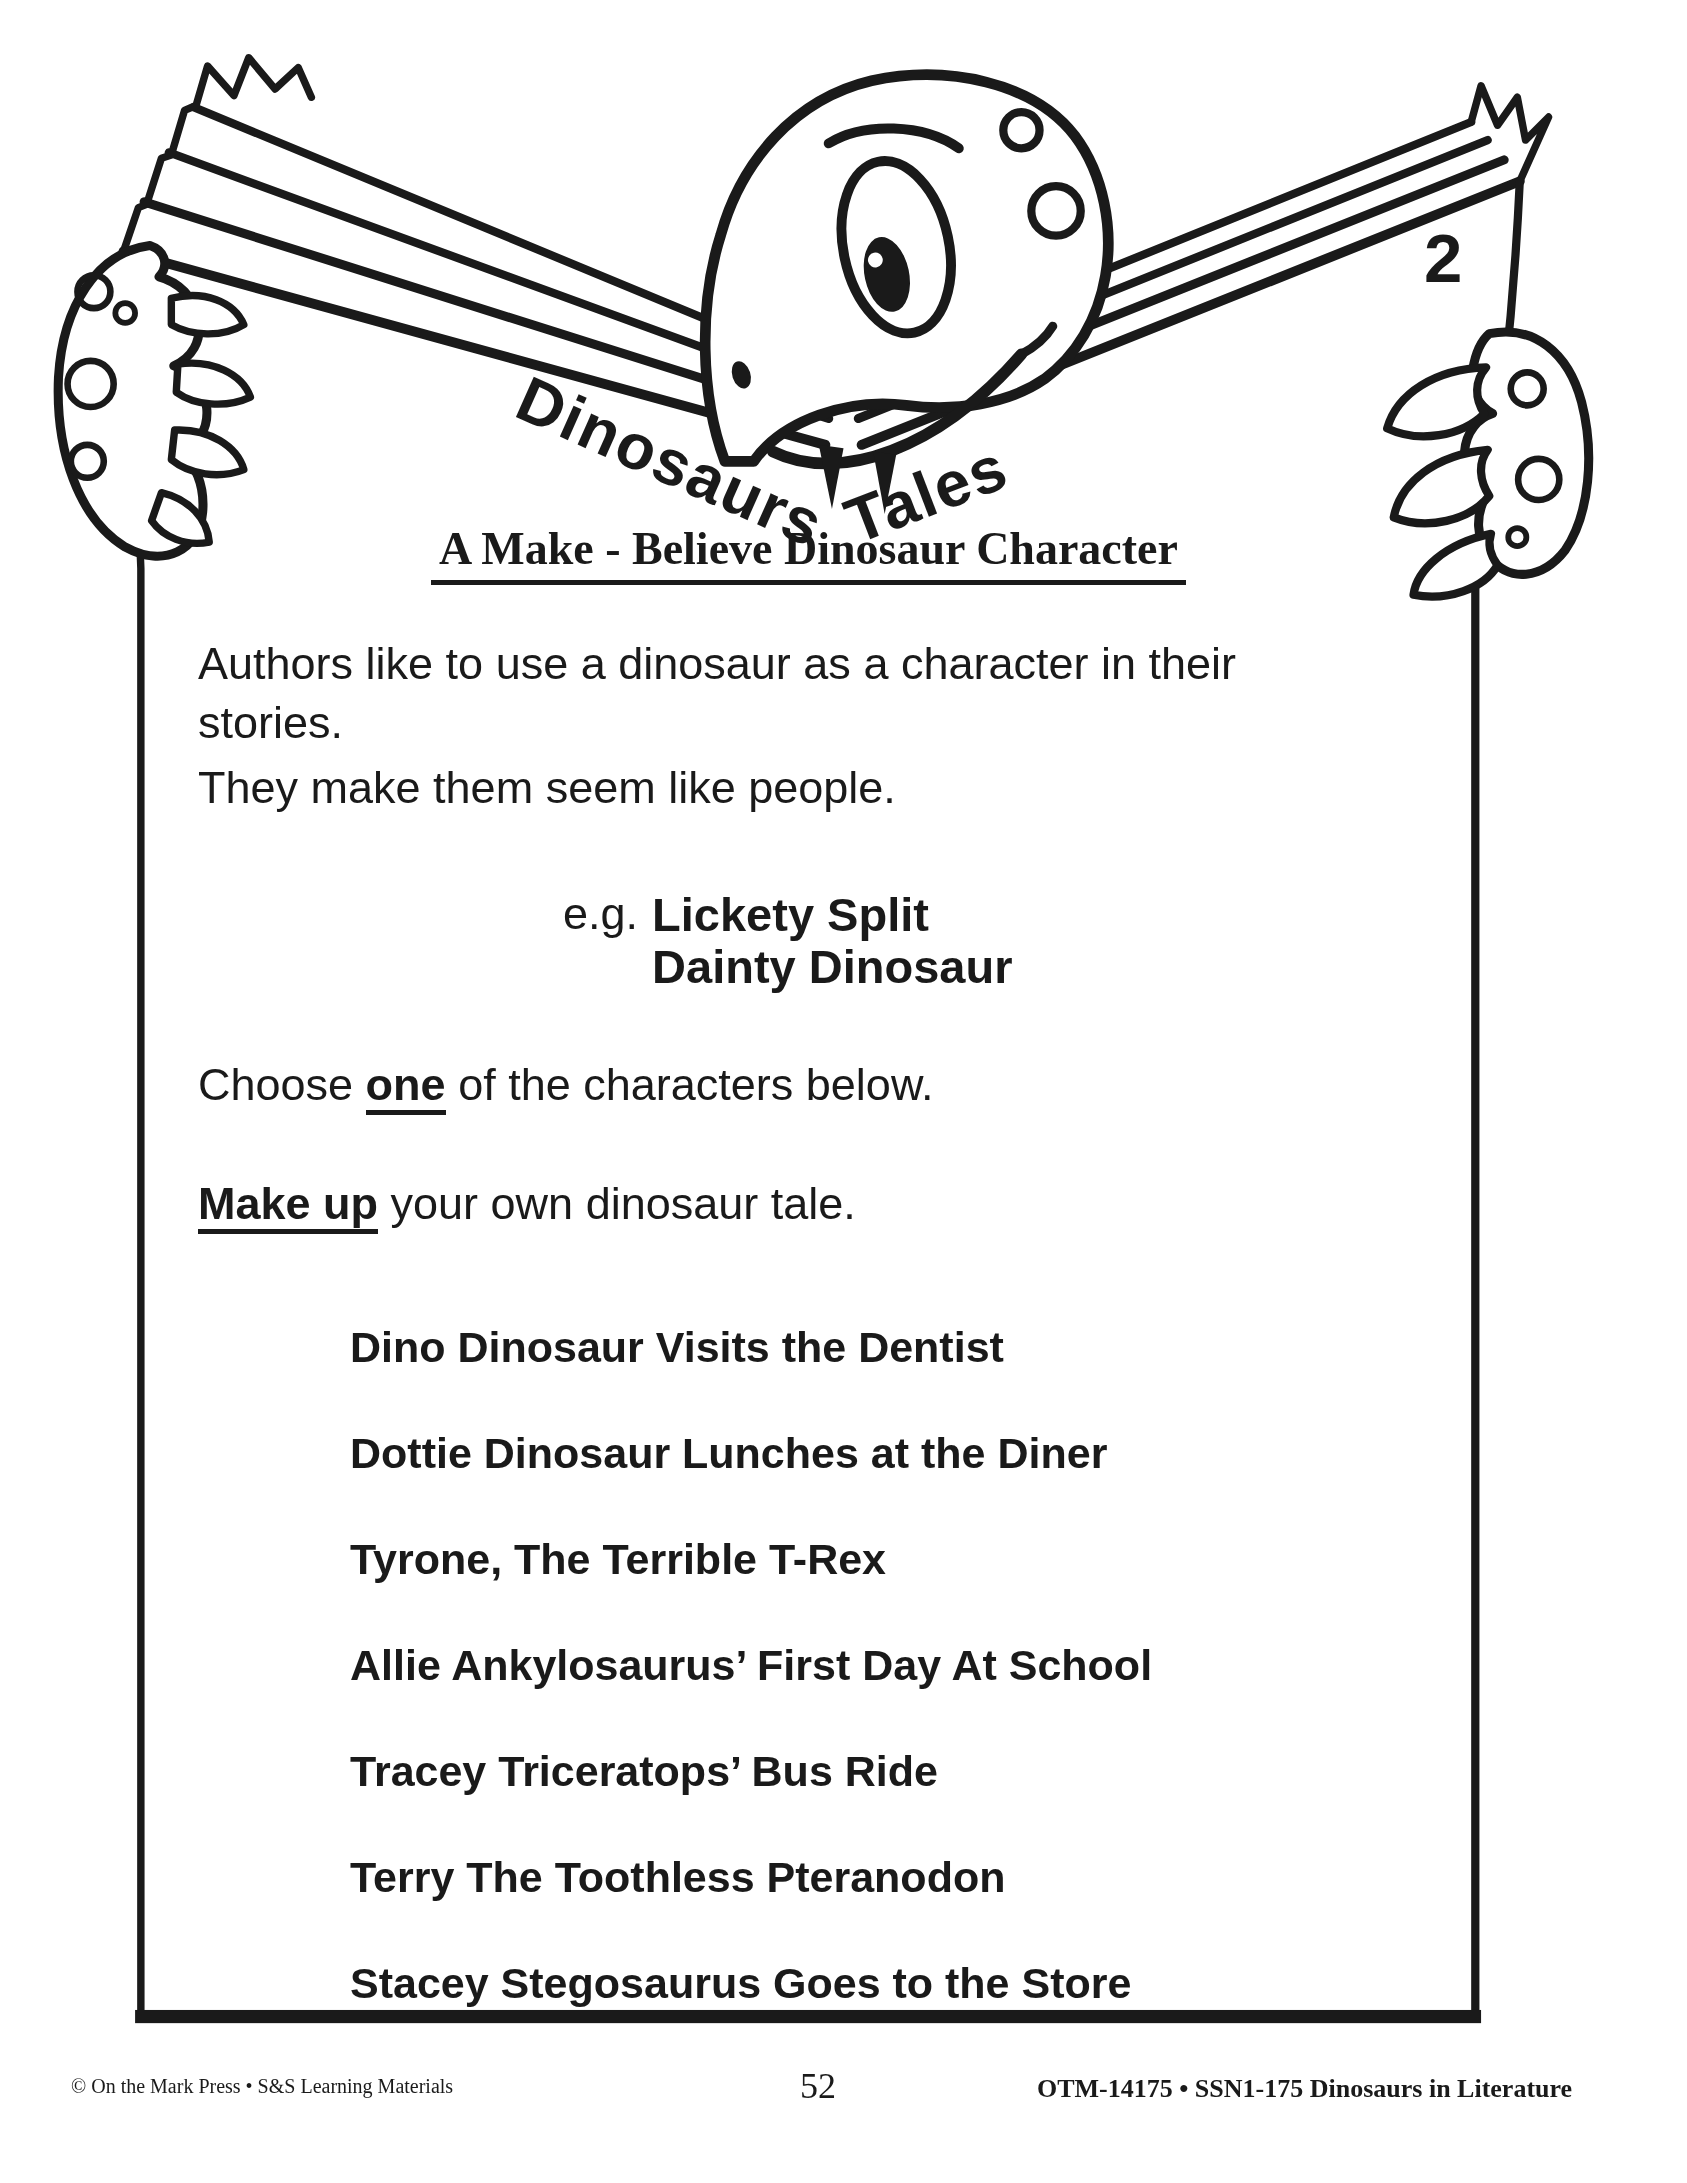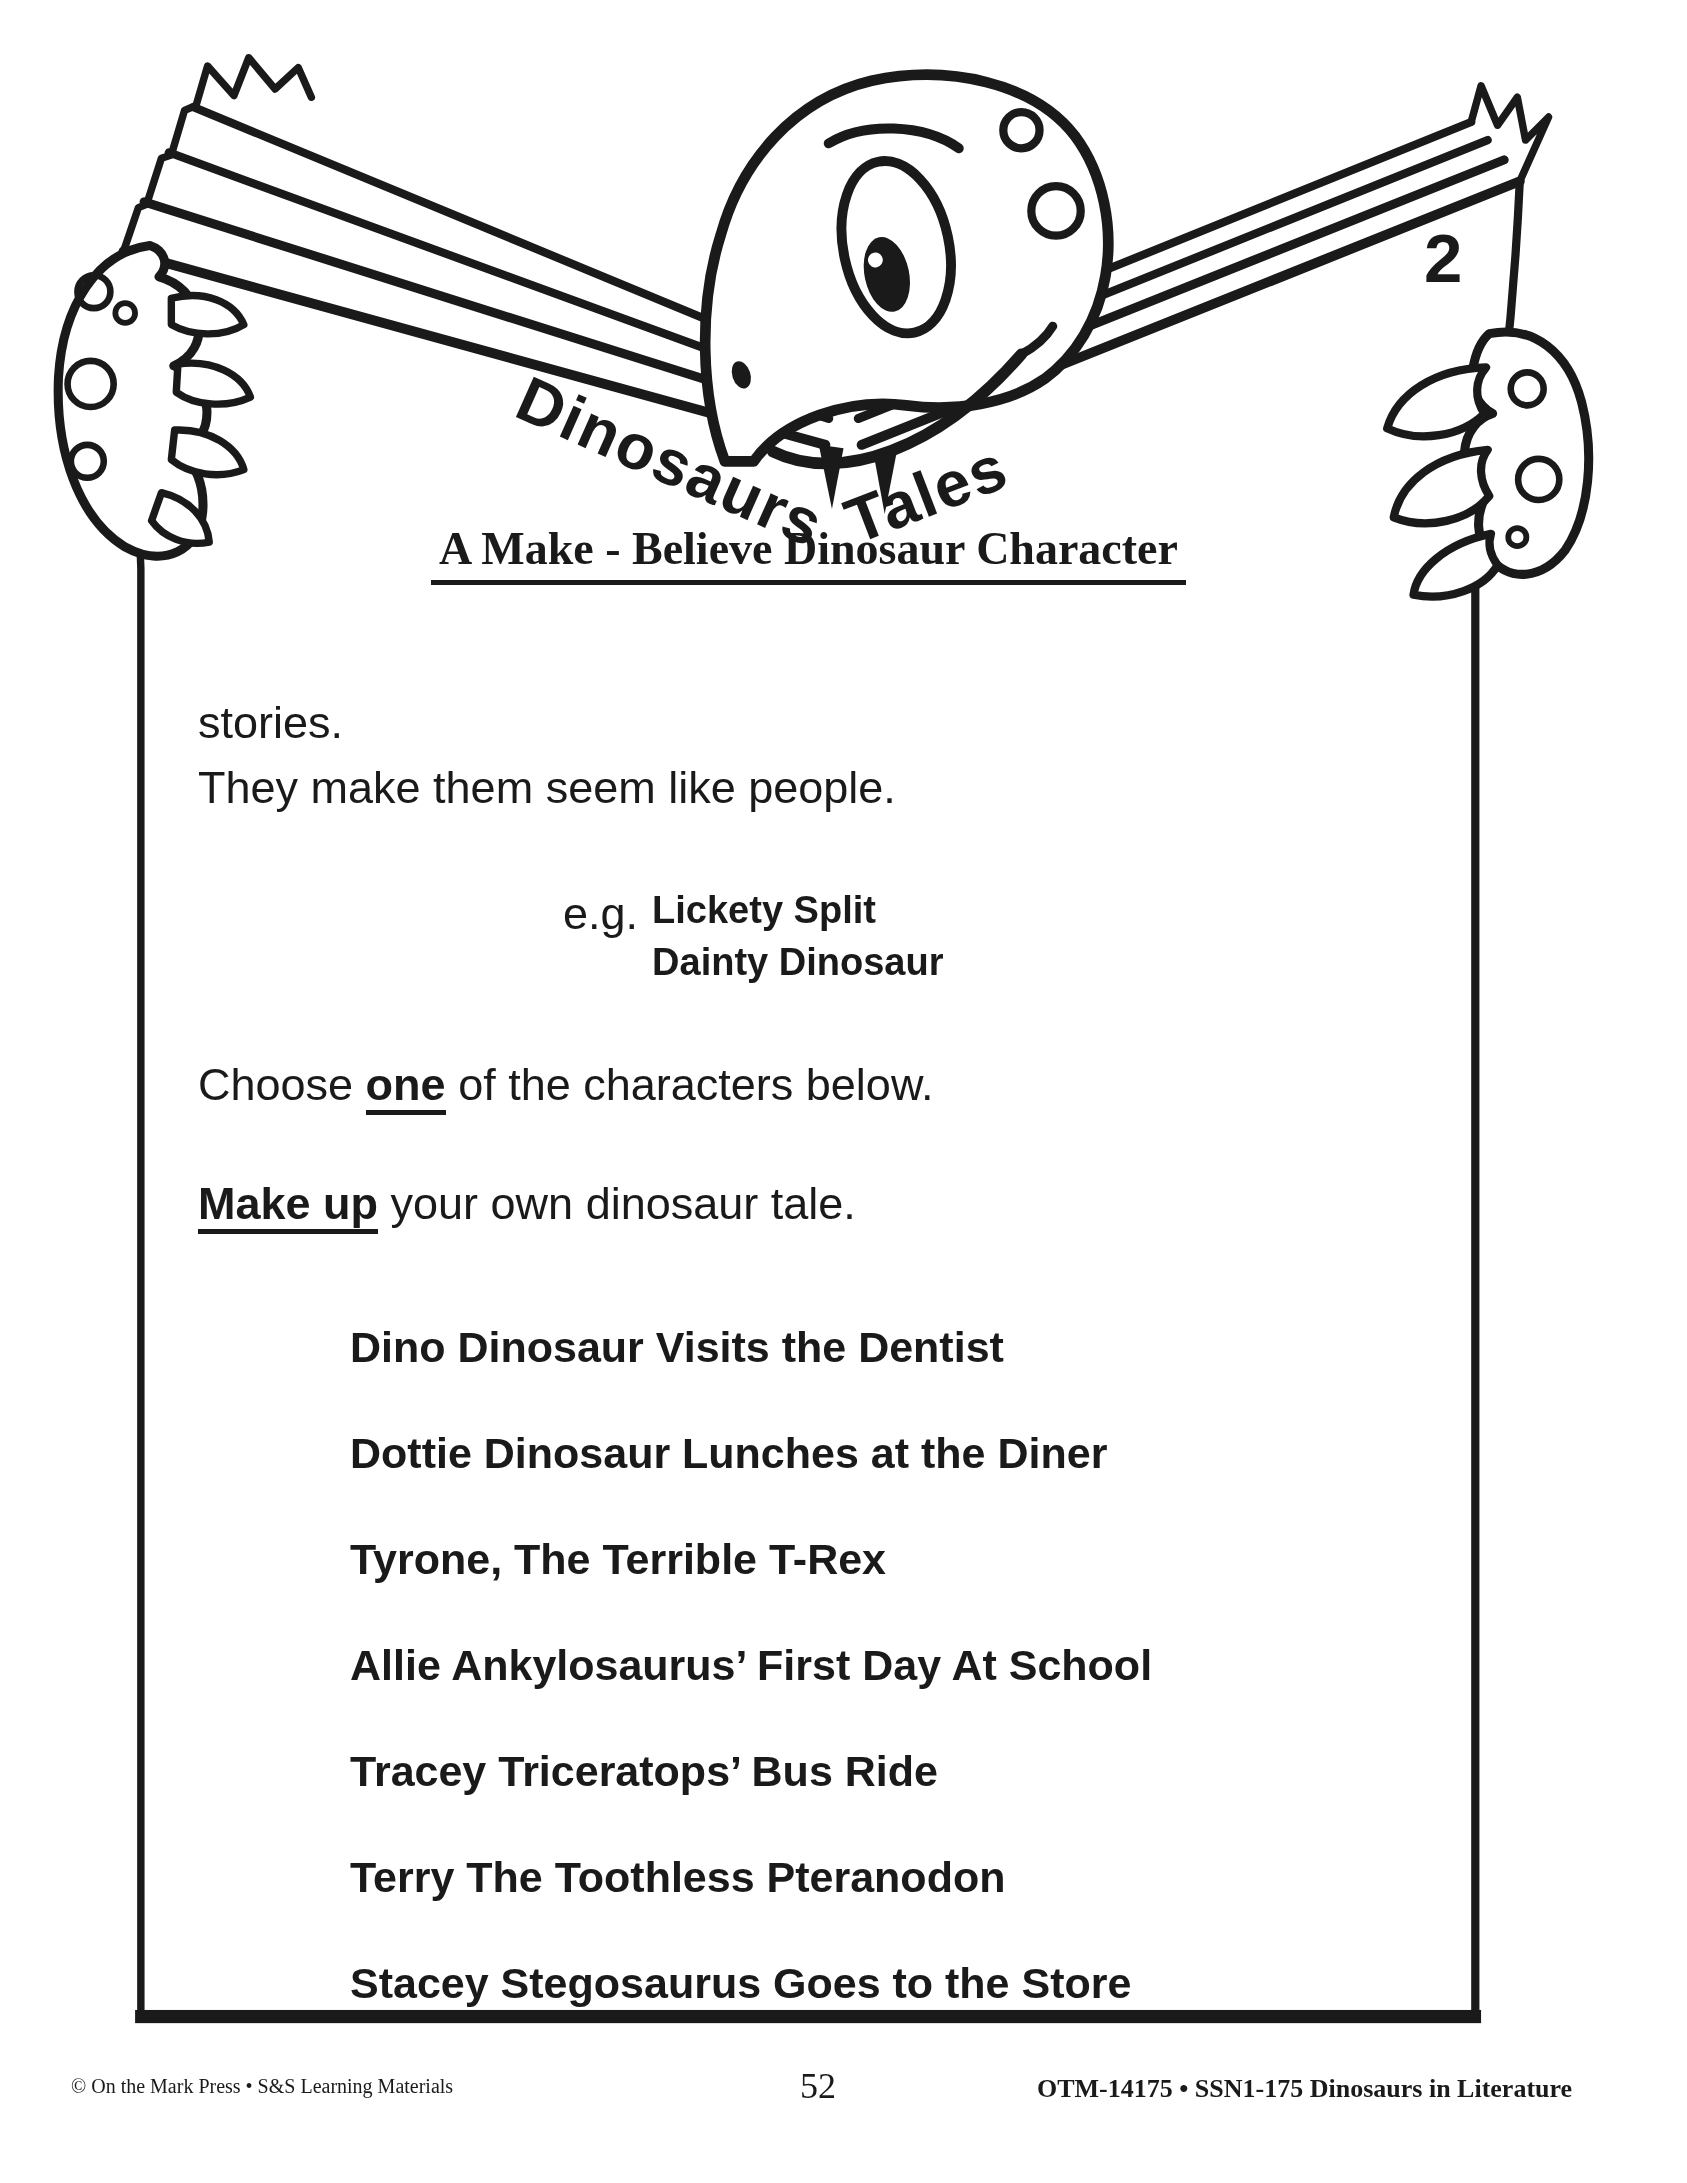--- a/index.html
+++ b/index.html
@@ -17,21 +17,21 @@
   
   .title-row{left:141px;top:526px;width:1335px;text-align:center;}
   .title-inner{display:inline-block;font-size:46px;font-weight:bold;
     padding:0 8.2px 8.2px 8.2px;border-bottom:5.8px solid #1a1a1a;font-family:Liberation Serif, serif;}
   .body-line{font-size:45px;}
   .l1{left:198px;top:641px;}
   .l2{left:198px;top:700px;}
   .l3{left:198px;top:765px;}
   .example{left:563px;top:891px;display:flex;align-items:flex-start;}
   .example .eg{font-size:45px;margin-right:14px;}
-  .example .names p{margin:0 0 0 0;font-size:38px;font-weight:bold;height:52px;}
+  .example .names p{margin:0 0 0 0;font-size:47px;font-weight:bold;height:52px;}
   .choose{left:198px;top:1062px;font-size:45px;}
   .makeup{left:198px;top:1181px;font-size:45px;}
   .em-underline{font-weight:bold;display:inline-block;
     border-bottom:5px solid #1a1a1a;padding-bottom:3.3px;text-align:right;}
   .characters{left:350px;top:1302px;margin:0;padding:0;list-style:none;}
   .characters li{height:82px;font-size:43px;font-weight:bold;white-space:nowrap;margin-top:24px;}
   
   .footer-left{left:71px;top:2076px;font-family:"Liberation Serif",serif;
     font-weight:normal;font-size:20px;}
   .footer-center{left:0;top:2068px;width:1636px;text-align:center;
@@ -123,20 +123,21 @@
 
   <div class="abs book-word left">Dinosaurs</div>
   <div class="abs book-word right">Tales</div>
 
   <div class="abs page-number">2</div>
 
   <div class="abs title-row">
     <span class="title-inner">A Make - Believe Dinosaur Character</span>
   </div>
 
+  <div class="abs body-line l1">Authors like to use a dinosaur as a character in their</div>
   <div class="abs body-line l2">stories.</div>
   <div class="abs body-line l3">They make them seem like people.</div>
 
   <div class="abs example">
     <span class="eg">e.g.</span>
     <span class="names">
       <p>Lickety Split</p>
       <p>Dainty Dinosaur</p>
     </span>
   </div>

